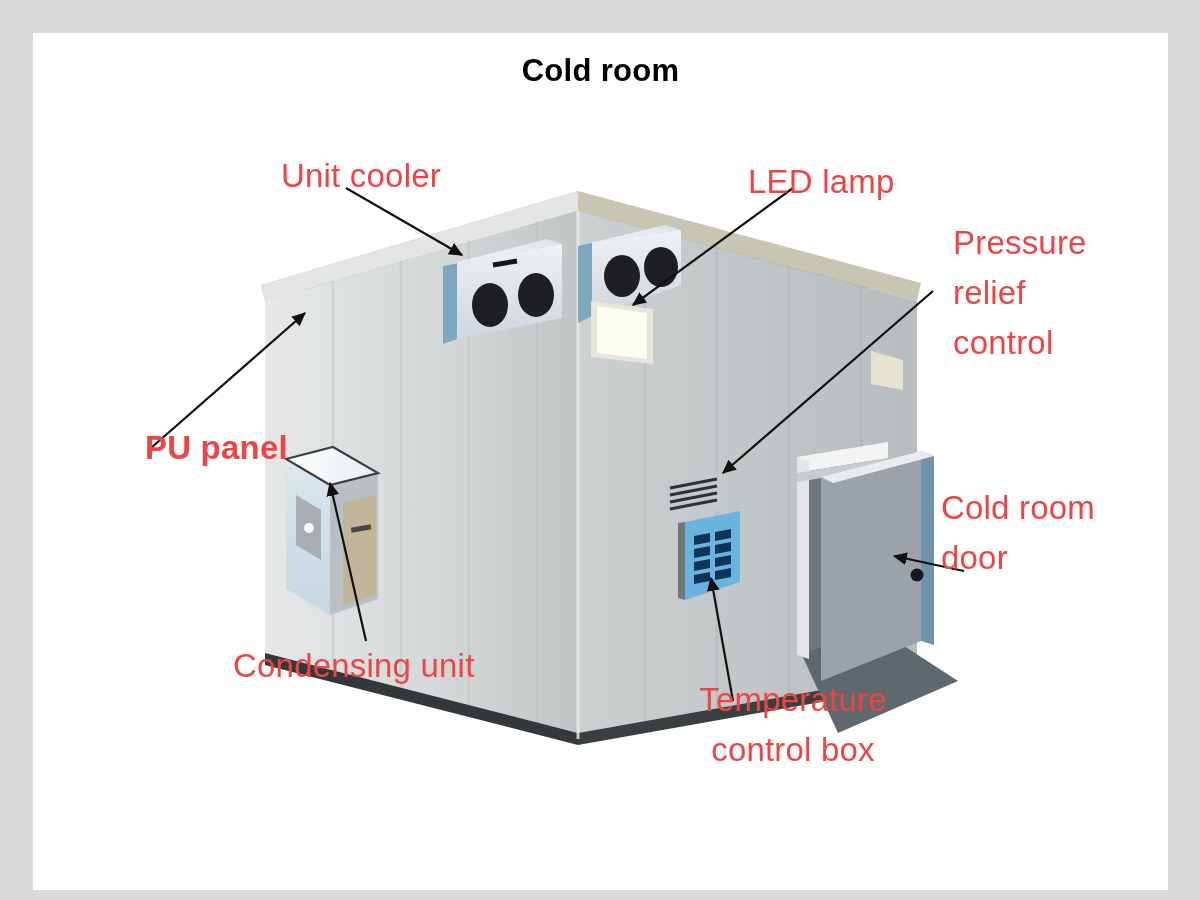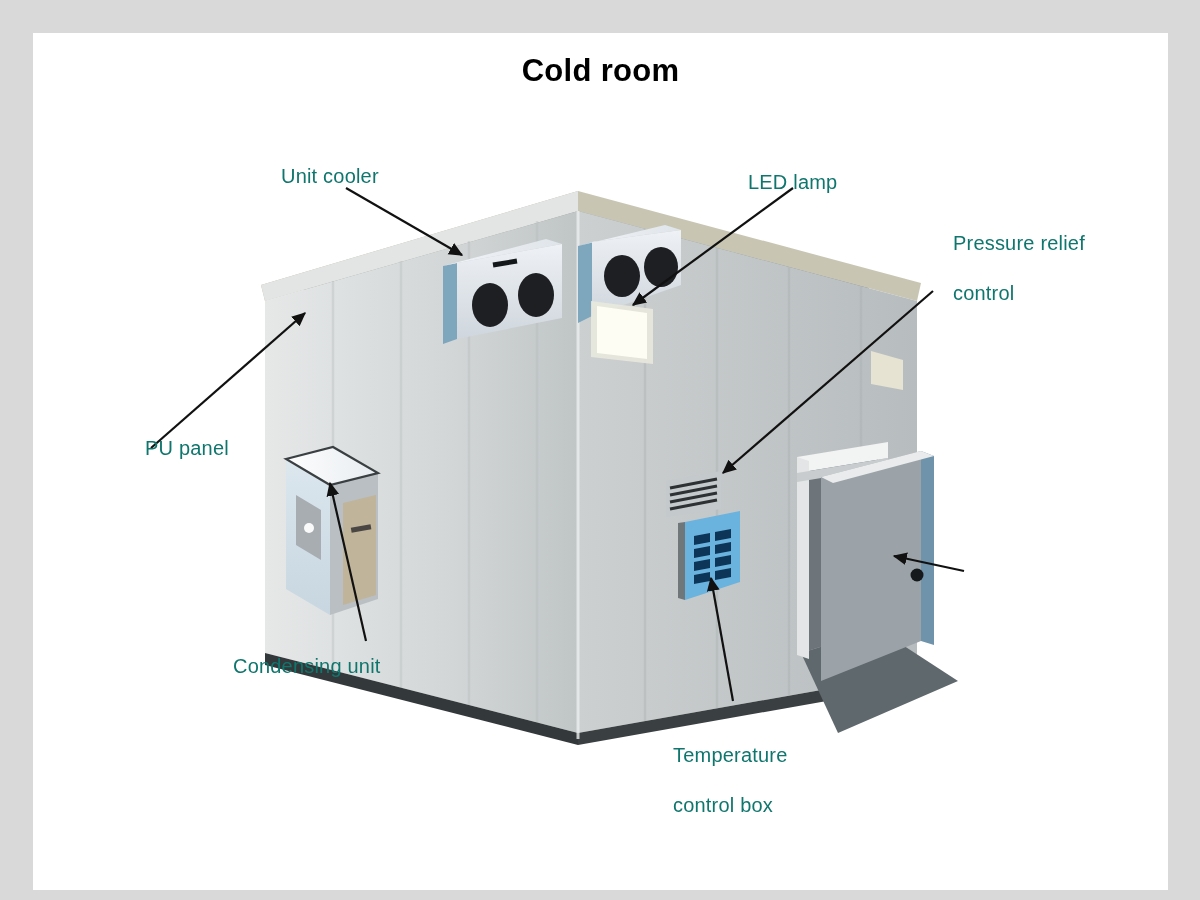--- a/index.html
+++ b/index.html
@@ -30,22 +30,22 @@
     top: 20px;
     width: 1135px;
     text-align: center;
     font-size: 31px;
     font-weight: bold;
     color: #000000;
     letter-spacing: 0.3px;
   }
   .label {
     position: absolute;
-    color: #0f766e;
-    font-size: 20px;
+    color: #ef4444;
+    font-size: 33px;
     line-height: 50px;
     white-space: pre-line;
     letter-spacing: 0.2px;
   }
   svg.art {
     position: absolute;
     left: 0;
     top: 0;
     width: 1135px;
     height: 837px;
@@ -248,22 +248,23 @@
       </g>
     </svg>
 
     <div class="label" style="left:248px; top:118px;">Unit cooler</div>
 
     <div class="label" style="left:715px; top:124px;">LED lamp</div>
 
     <div class="label" style="left:920px; top:185px; width:210px;">Pressure relief
 control</div>
 
-    <div class="label" style="left:112px; top:390px;">PU panel</div>
+    <div class="label" style="left:112px; top:390px;font-weight:bold;">PU panel</div>
 
     <div class="label" style="left:200px; top:608px;">Condensing unit</div>
 
-
-    <div class="label" style="left:640px; top:697px; width:240px;">Temperature
+    <div class="label" style="left:908px; top:450px;">Cold room door</div>
+
+    <div class="label" style="left:640px; top:642px; width:240px;text-align:center;">Temperature
 control box</div>
 
   </div>
 </div>
 
 </body></html>

